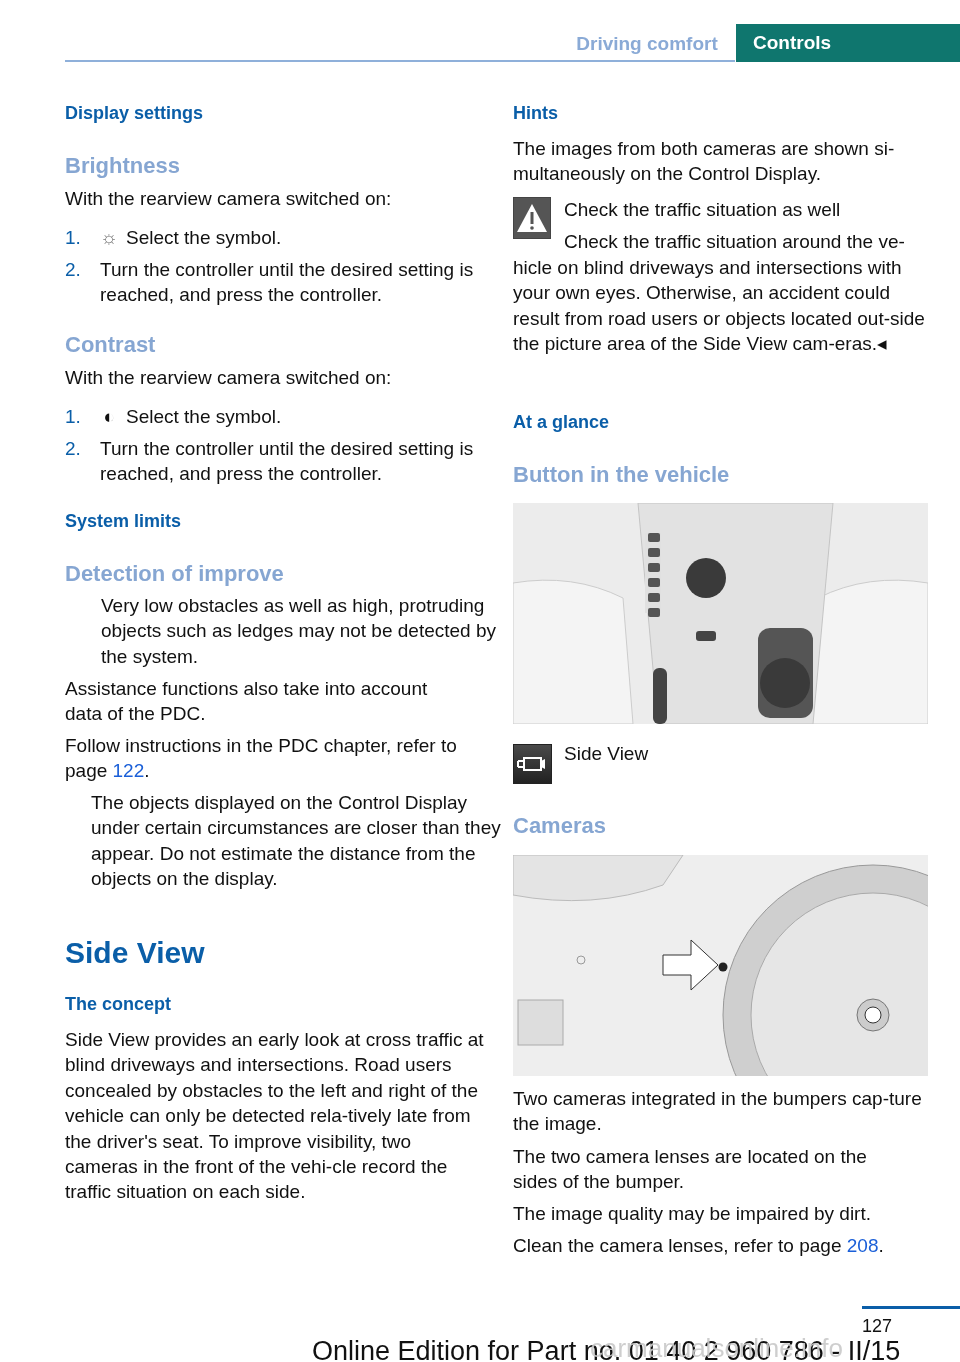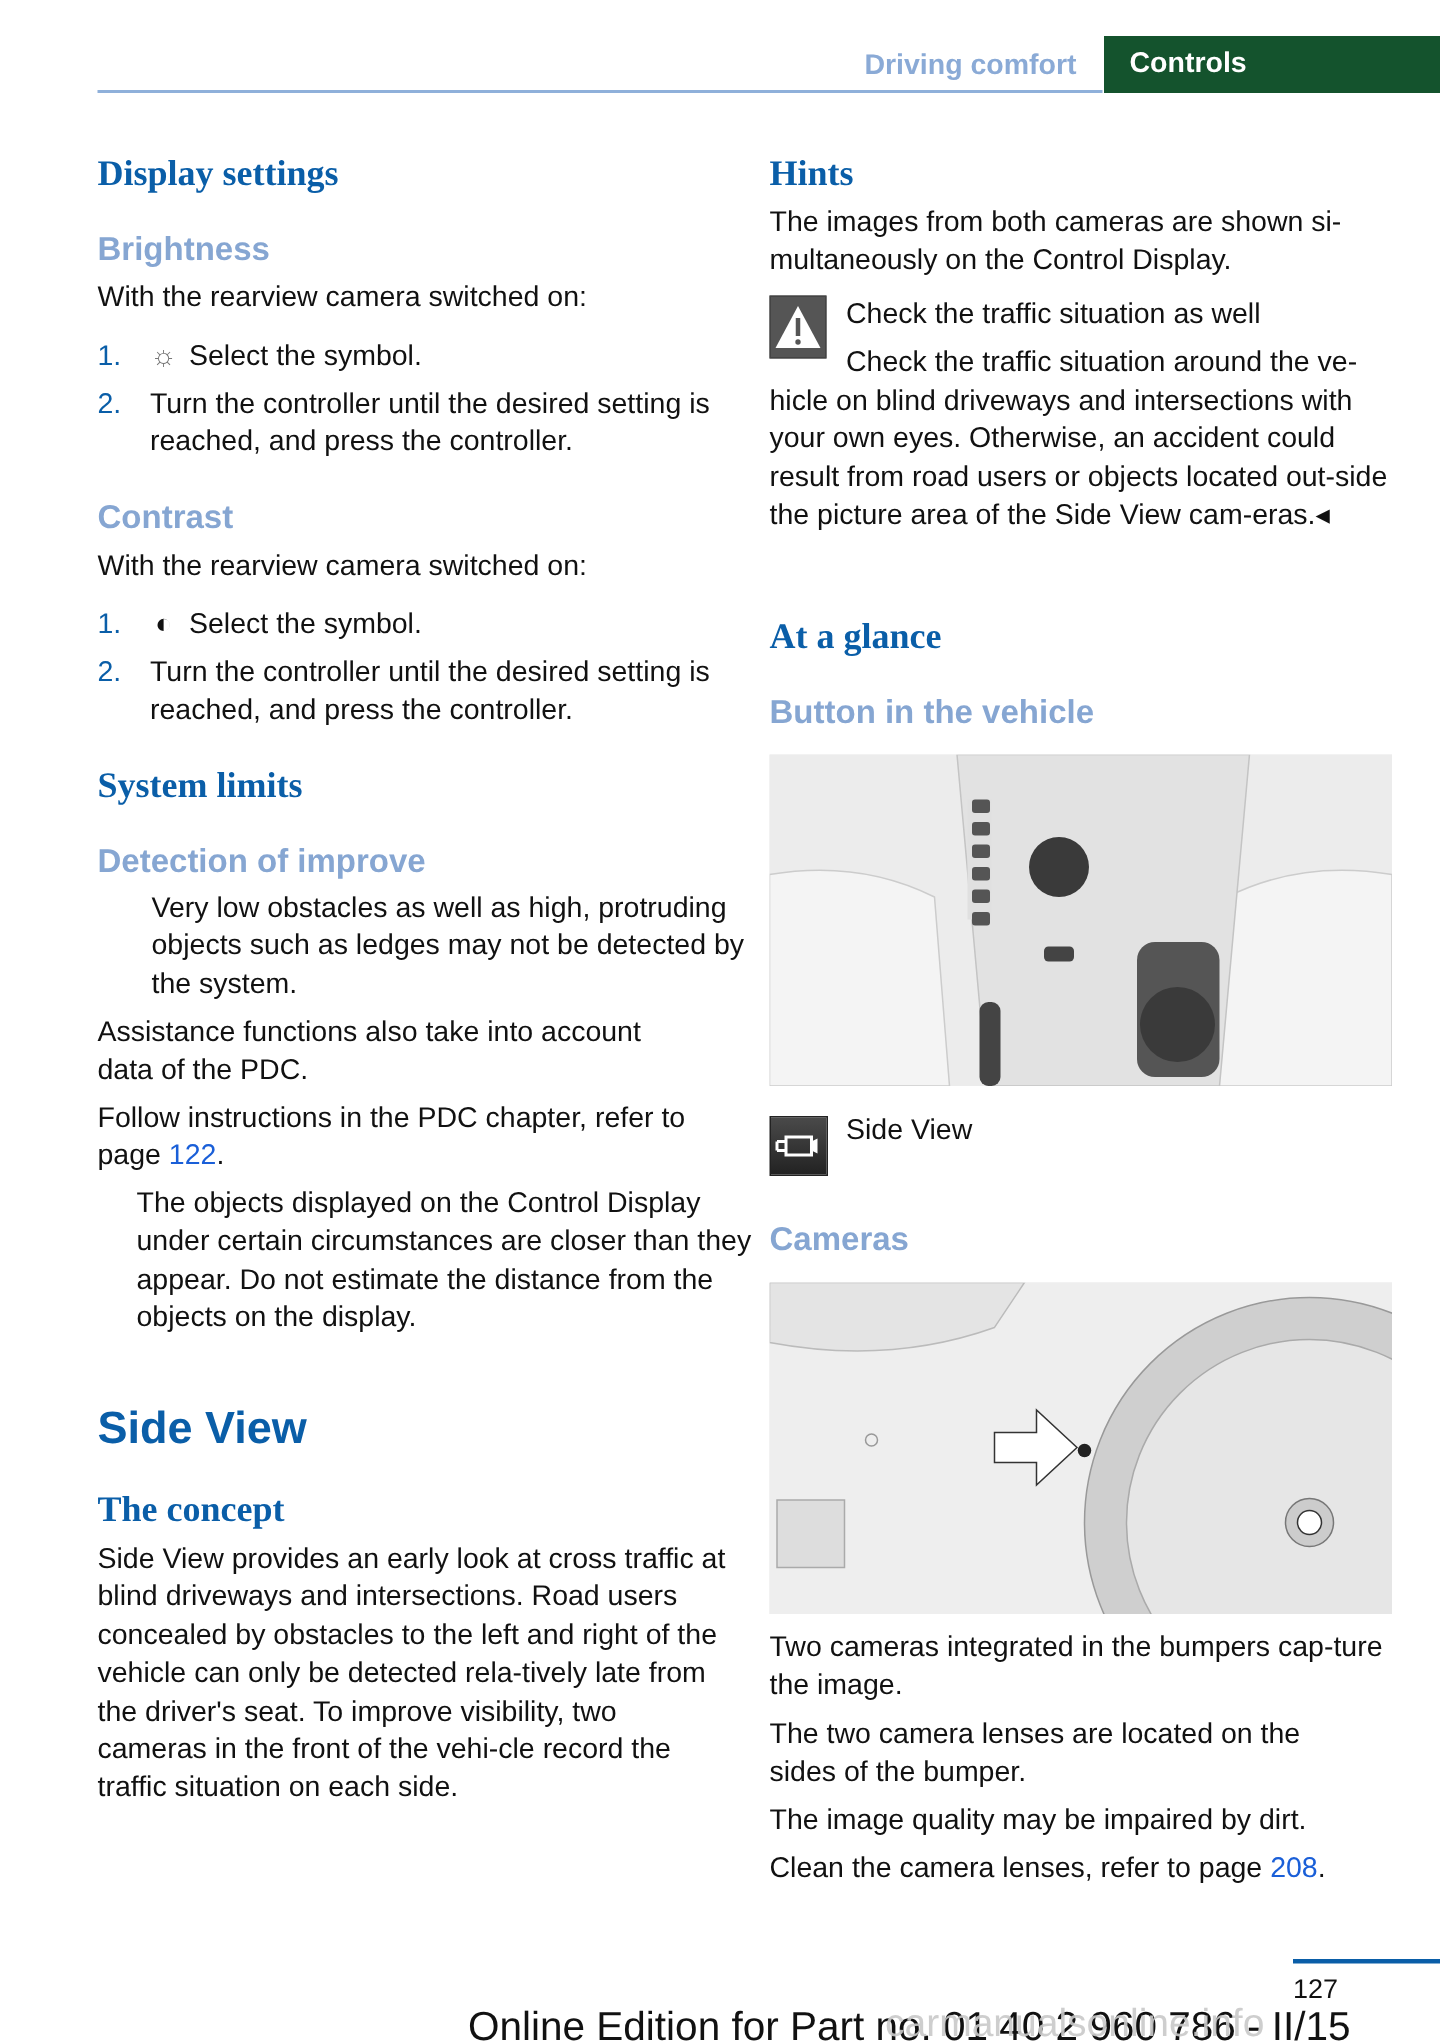--- a/index.html
+++ b/index.html
@@ -1,27 +1,27 @@
 <!DOCTYPE html>
 <html><head>
 <meta charset="utf-8">
 <style>
   html, body { margin:0; padding:0; background:#fff; }
   body { width:960px; height:1362px; position:relative; overflow:hidden;
          font-family:"Liberation Sans", sans-serif; color:#111; }
   .header-line { position:absolute; left:65px; top:60px; width:670px; height:2px; background:#8fb0da; }
   .tab-section { position:absolute; top:25px; left:558px; width:178px; height:37px;
                  color:#8aaad6; font-weight:bold; font-size:19px; line-height:37px; text-align:center; }
-  .tab-chapter { position:absolute; top:24px; left:736px; width:224px; height:38px; background:#14532d;
+  .tab-chapter { position:absolute; top:24px; left:736px; width:224px; height:38px; background:#0f766e;
                  color:#fff; font-weight:bold; font-size:19px; line-height:38px; padding-left:17px; box-sizing:border-box; }
   .col { position:absolute; top:0; width:420px; }
   .col-left { left:65px; }
   .col-right { left:513px; }
   .abs { position:absolute; left:0; }
-  .h-blue { color:#0a5ea8; font-weight:bold; font-size:24px;font-family:Liberation Serif, serif; }
+  .h-blue { color:#0a5ea8; font-weight:bold; font-size:18px; }
   .h-light { color:#86a6d2; font-weight:bold; font-size:22px; }
   .h-big { color:#0a5ea8; font-weight:bold; font-size:30px; }
   .p { font-size:19px; line-height:25.4px; margin:0; }
   .li { position:absolute; left:0; font-size:19px; line-height:25.4px; width:420px; }
   .li .num { position:absolute; left:0; color:#0a5ea8; }
   .li .txt { display:block; margin-left:35px; }
   .link { color:#1a5fd8; }
   .sym { display:inline-block; width:18px; text-align:center; margin-right:8px; }
   .warn-icon { position:absolute; left:0; top:197px; width:38px; height:42px; background:#555; border:1px solid #444; box-sizing:border-box; }
   .img-box { position:absolute; left:0; width:415px; height:221px; background:#e8e8e8; overflow:hidden; }

